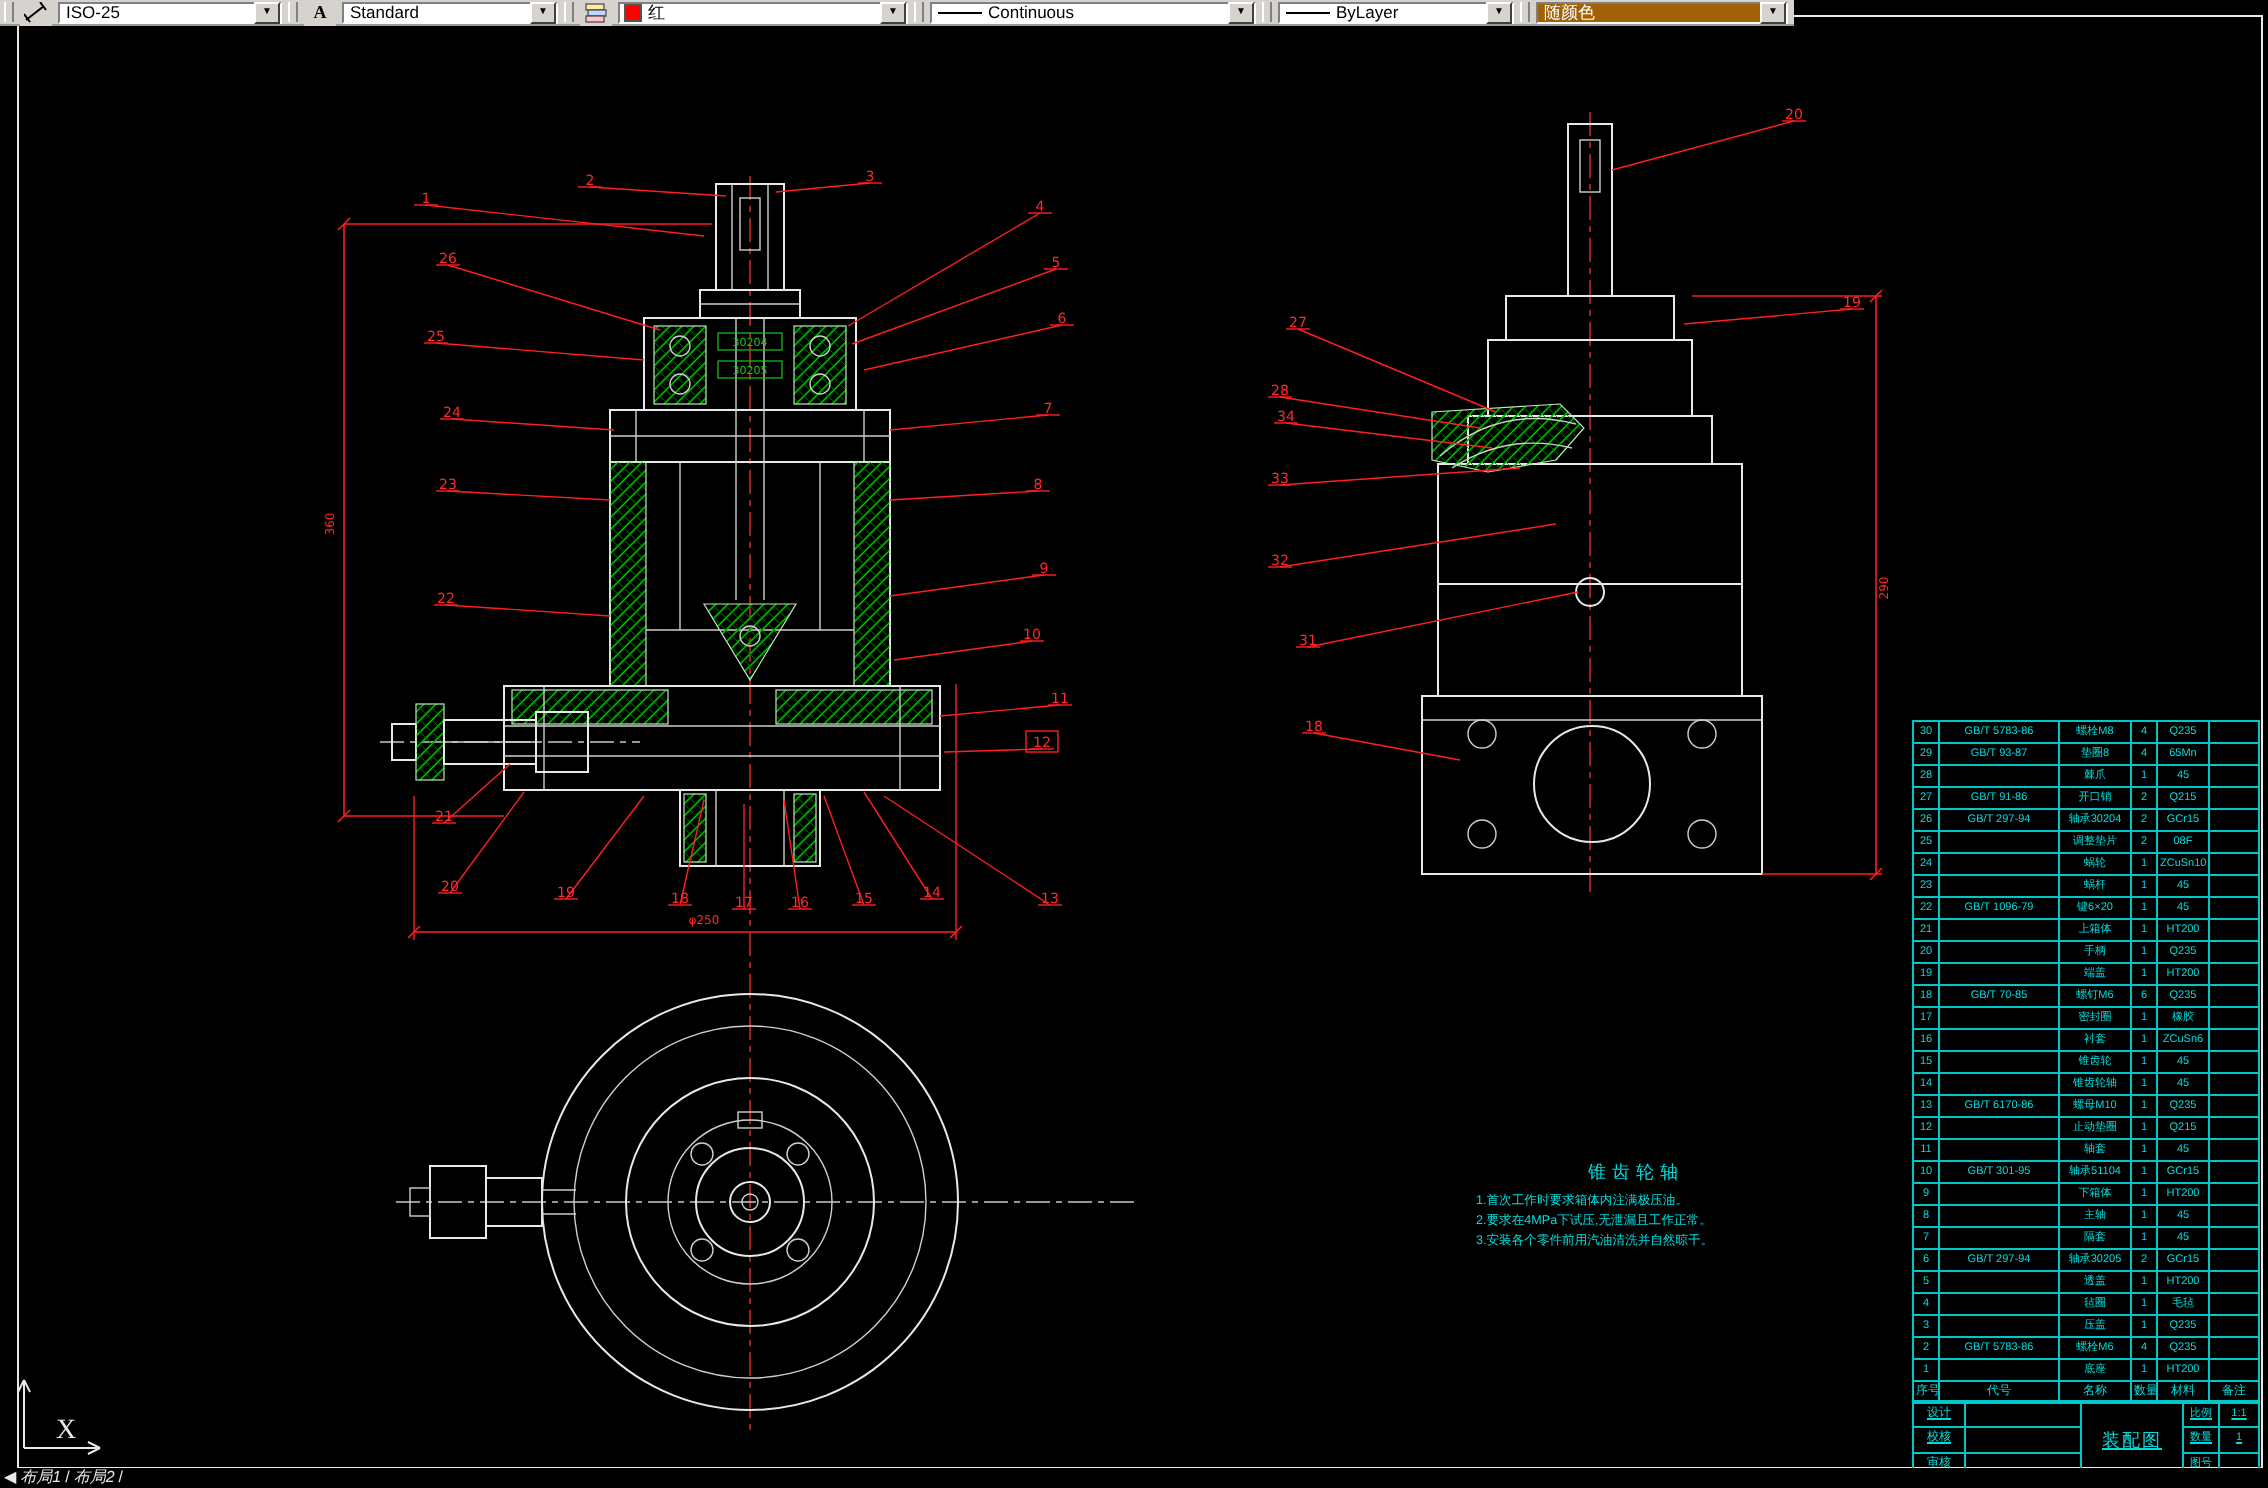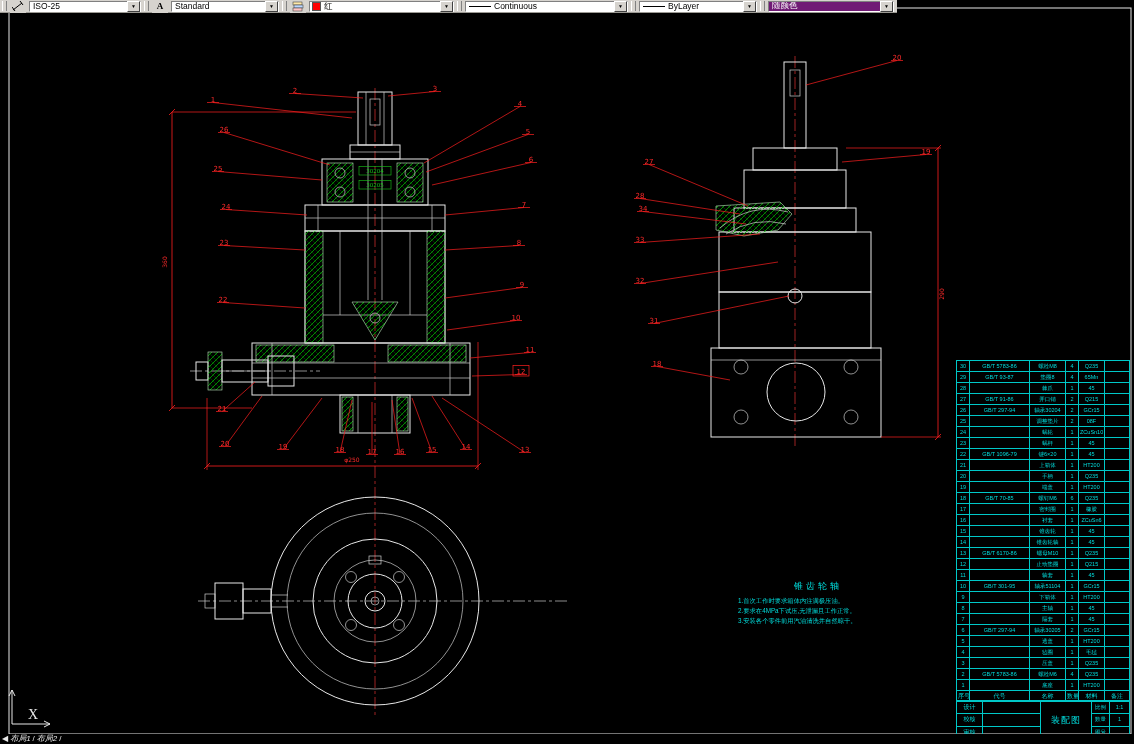--- a/index.html
+++ b/index.html
@@ -17,21 +17,21 @@
   .tbicon{
     width:14px;height:11px;background:#d6d3ce;border:1px solid #d6d3ce;
     display:flex;align-items:center;justify-content:center;flex:none;
   }
   .combo{
     display:flex;align-items:center;height:11px;background:#fff;
     border:1px solid;border-color:#808080 #fff #fff #808080;
     box-sizing:border-box;font-size:8.5px;color:#000;flex:none;
   }
   .combo .txt{padding:0 3px;white-space:nowrap;overflow:hidden;flex:1;line-height:9px;}
-  .combo .txt.hl{background:#701a75;color:#fff;font-family:Liberation Mono, monospace;}
+  .combo .txt.hl{background:#a16207;color:#fff;}
   .combo .btn{
     width:11px;height:9px;background:#d6d3ce;flex:none;
     border:1px solid;border-color:#fff #404040 #404040 #fff;
     font-size:5px;line-height:8px;text-align:center;color:#000;
   }
   .swatch{width:7px;height:7px;margin-left:2px;flex:none;border:1px solid #555;}
   .lsample{width:22px;height:1px;background:#000;margin-left:3px;flex:none;}
   
   #draw{position:absolute;left:0;top:0;z-index:10;pointer-events:none;}
   .w {stroke:#e8e8e8;stroke-width:1;fill:none;}
@@ -58,21 +58,21 @@
   .bomrow:last-child{border-bottom:none;}
   .bomcell{
     font-size:5.5px;line-height:10px;overflow:hidden;white-space:nowrap;
     border-right:1px solid #00c8c8;box-sizing:border-box;padding:0 1px;text-align:center;flex:none;
   }
   .bomcell:last-child{border-right:none;}
   .bomhead .bomcell{font-size:6px;}
   
   .tblock{
     position:absolute;left:956px;top:701px;width:174px;height:39px;z-index:20;
-    border:1px solid #00c8c8;box-sizing:border-box;display:flex;color:#00dcdc;
+    border:1px solid #00c8c8;box-sizing:border-box;display:flex;color:#00dcdc;text-decoration:underline;
   }
   .tbl{width:84px;flex:none;display:flex;flex-direction:column;border-right:1px solid #00c8c8;box-sizing:border-box;}
   .tbl .trow{display:flex;height:12.3px;border-bottom:1px solid #00c8c8;box-sizing:border-box;}
   .tbl .trow:last-child{border-bottom:none;}
   .tbl .lab{width:26px;flex:none;font-size:6px;line-height:11px;text-align:center;border-right:1px solid #00c8c8;box-sizing:border-box;}
   .tbl .val{flex:1;}
   .tbm{width:51px;flex:none;display:flex;align-items:center;justify-content:center;
        font-size:9px;letter-spacing:1px;border-right:1px solid #00c8c8;box-sizing:border-box;}
   .tbr{width:37px;flex:none;display:flex;flex-direction:column;}
   .tbr .trow{display:flex;height:12.3px;border-bottom:1px solid #00c8c8;box-sizing:border-box;}

